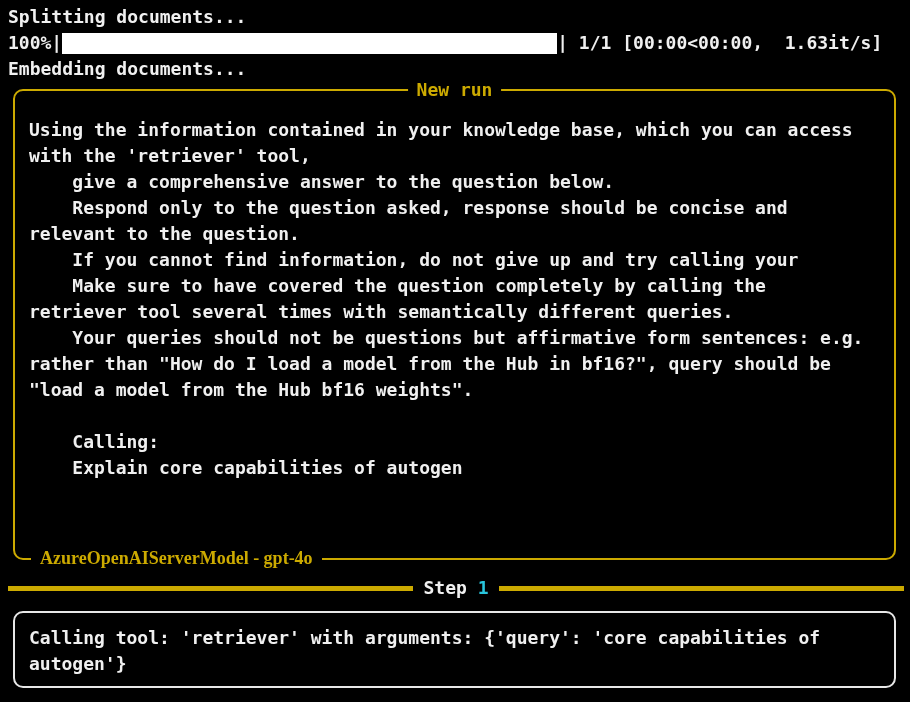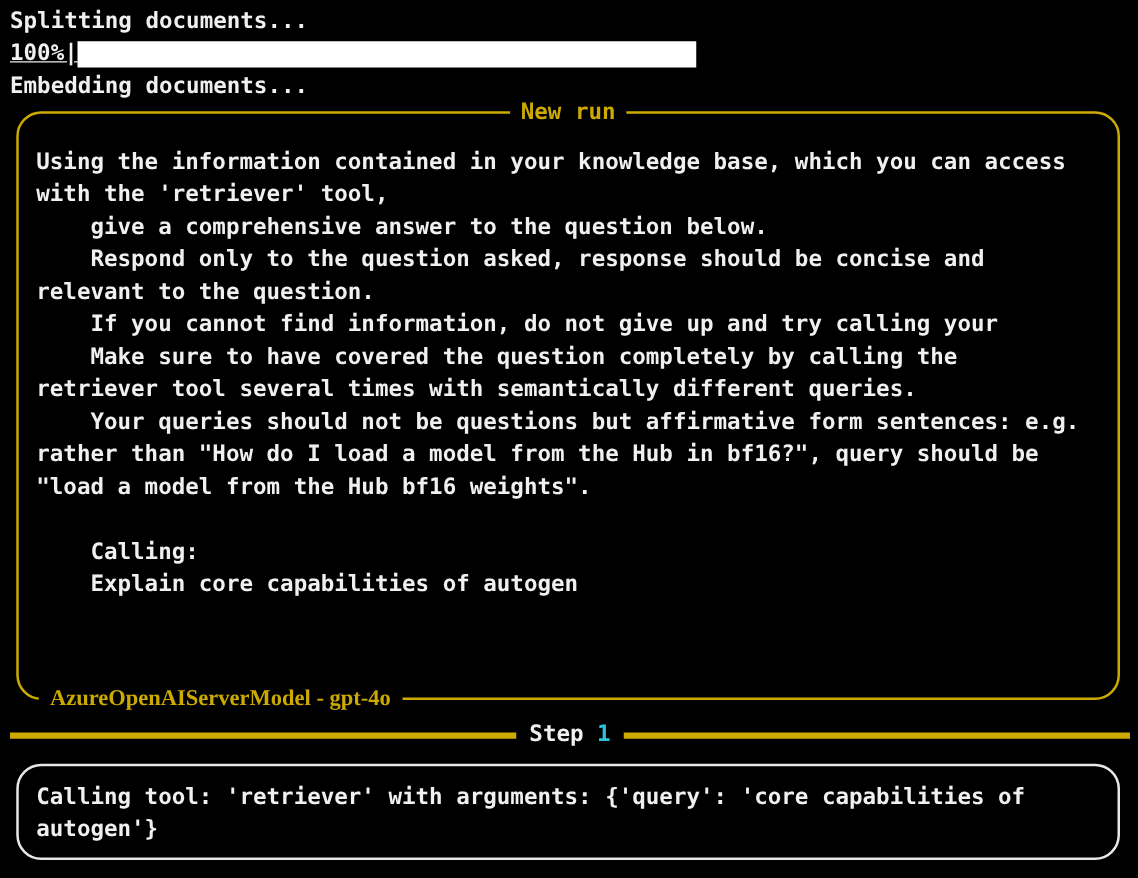--- a/index.html
+++ b/index.html
@@ -17,25 +17,25 @@
     font-family: "DejaVu Sans Mono", "Liberation Mono", monospace;
     font-weight: bold;
     font-size: 18px;
     color: var(--text-white);
     overflow: hidden;
   }
   .terminal { position:relative; width:910px; height:518px; }
 
   .top-log { position:absolute; left:8px; top:4px; right:4px; }
   .log-line { line-height:26px; white-space:pre; }
-  .progress-row { display:flex; align-items:center; height:26px; white-space:pre;text-decoration:underline; }
+  .progress-row { display:flex; align-items:center; height:26px; white-space:pre; }
   .progress-prefix, .progress-suffix { line-height:26px; white-space:pre; }
   .progress-fill { width:495px; height:21px; background: var(--progress-fill); }
 
-  .panel { position:absolute; border-radius:20px; }
+  .panel { position:absolute; border-radius:10px; }
   .panel.yellow {
     left:13px; top:89px; width:883px; height:471px;
     border:2px solid var(--accent-yellow);
   }
   .panel-title {
     position:absolute; top:-14px; left:50%; transform:translateX(-50%);
     background:var(--background); color:var(--accent-yellow);
     line-height:26px; padding:0 9px; white-space:pre;
   }
   .panel-footer {
@@ -65,20 +65,21 @@
 </head>
 <body>
 
 <div class="terminal">
 
   <div class="top-log">
     <div class="log-line">Splitting documents...</div>
     <div class="progress-row">
       <span class="progress-prefix">100%|</span>
       <div class="progress-fill"></div>
+      <span class="progress-suffix">| 1/1 [00:00&lt;00:00,  1.63it/s]</span>
     </div>
     <div class="log-line">Embedding documents...</div>
   </div>
 
   <div class="panel yellow">
     <span class="panel-title">New run</span>
     <div class="panel-body">
       <div class="pline">Using the information contained in your knowledge base, which you can access</div>
       <div class="pline">with the 'retriever' tool,</div>
       <div class="pline">    give a comprehensive answer to the question below.</div>

